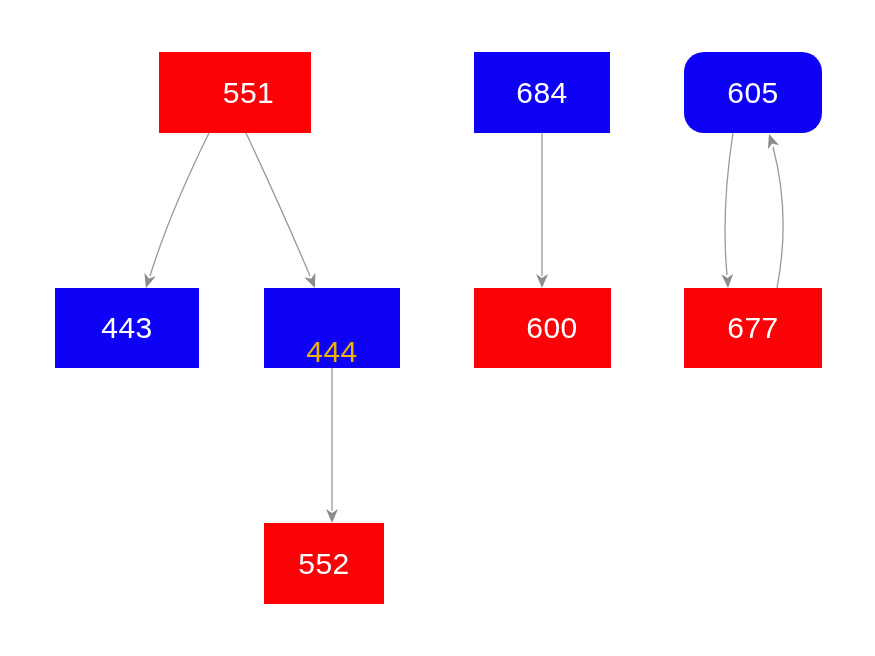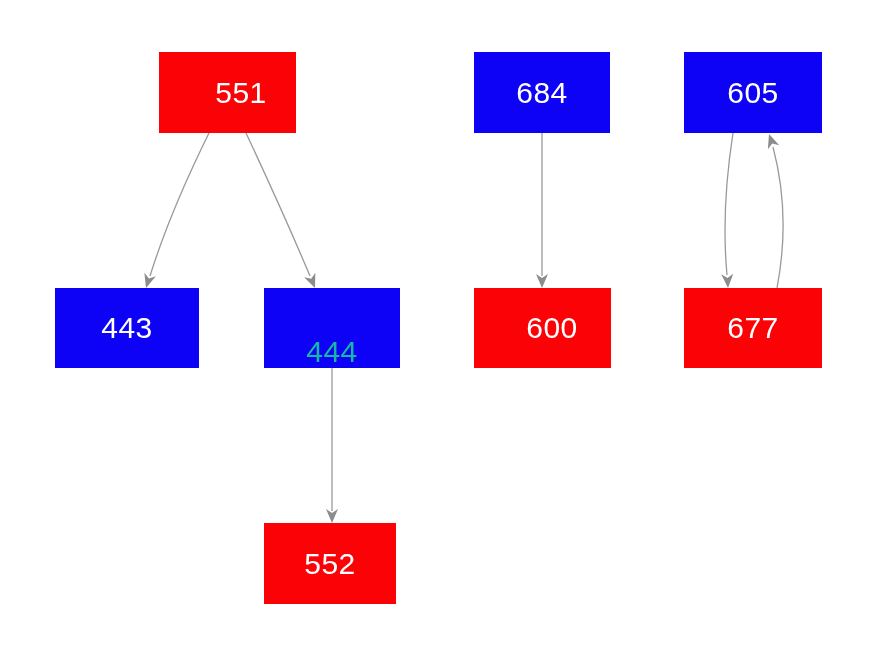--- a/index.html
+++ b/index.html
@@ -57,38 +57,38 @@
       <path d="M332,368 L332,511" class="edge-line" stroke="#999999"></path>
       <polygon points="0,0 -6,-14 0,-10 6,-14" fill="#8c8c8c" transform="translate(332,523) rotate(0)"></polygon>
       <path d="M542,133 L542,276" class="edge-line" stroke="#999999"></path>
       <polygon points="0,0 -6,-14 0,-10 6,-14" fill="#8c8c8c" transform="translate(542,288) rotate(0)"></polygon>
       <path d="M733,133 Q721,210 727,275" class="edge-line" stroke="#999999"></path>
       <polygon points="0,0 -6,-14 0,-10 6,-14" fill="#8c8c8c" transform="translate(728,288) rotate(-3)"></polygon>
       <path d="M777,288 Q791,215 773,147" class="edge-line" stroke="#999999"></path>
       <polygon points="0,0 -6,-14 0,-10 6,-14" fill="#8c8c8c" transform="translate(769,134) rotate(161)"></polygon>
     </svg>
   <div class="node-layer">
-      <div class="node" style="left: 159px; top: 52px; width: 137px; height: 81px; background: rgb(251, 2, 7); padding-left: 27px;">
+      <div class="node" style="left: 159px; top: 52px; width: 152px; height: 81px; background: rgb(251, 2, 7); padding-left: 27px;">
         <span class="node-label" style="color: rgb(255, 255, 255);">551</span>
       </div>
       <div class="node" style="left: 55px; top: 288px; width: 144px; height: 80px; background: rgb(13, 2, 245);">
         <span class="node-label" style="color: rgb(255, 255, 255);">443</span>
       </div>
       <div class="node" style="left: 264px; top: 288px; width: 136px; height: 80px; background: rgb(13, 2, 245);">
-        <span class="node-label" style="color: #14b8a6; margin-top: 48px;">444</span>
+        <span class="node-label" style="color: #eab308; margin-top: 48px;">444</span>
       </div>
-      <div class="node" style="left: 264px; top: 523px; width: 132px; height: 81px; background: rgb(251, 2, 7);">
+      <div class="node" style="left: 264px; top: 523px; width: 120px; height: 81px; background: rgb(251, 2, 7);">
         <span class="node-label" style="color: rgb(255, 255, 255);">552</span>
       </div>
       <div class="node" style="left: 474px; top: 52px; width: 136px; height: 81px; background: rgb(13, 2, 245);">
         <span class="node-label" style="color: rgb(255, 255, 255);">684</span>
       </div>
       <div class="node" style="left: 474px; top: 288px; width: 137px; height: 80px; background: rgb(251, 2, 7); padding-left: 19px;">
         <span class="node-label" style="color: rgb(255, 255, 255);">600</span>
       </div>
-      <div class="node" style="left: 684px; top: 52px; width: 138px; height: 81px; background: rgb(13, 2, 245);">
+      <div class="node" style="left: 684px; top: 52px; width: 138px; height: 81px; background: rgb(13, 2, 245); border-radius: 20px;">
         <span class="node-label" style="color: rgb(255, 255, 255);">605</span>
       </div>
       <div class="node" style="left: 684px; top: 288px; width: 138px; height: 80px; background: rgb(251, 2, 7);">
         <span class="node-label" style="color: rgb(255, 255, 255);">677</span>
       </div>
     </div>
 </div>
 
 </body></html>

